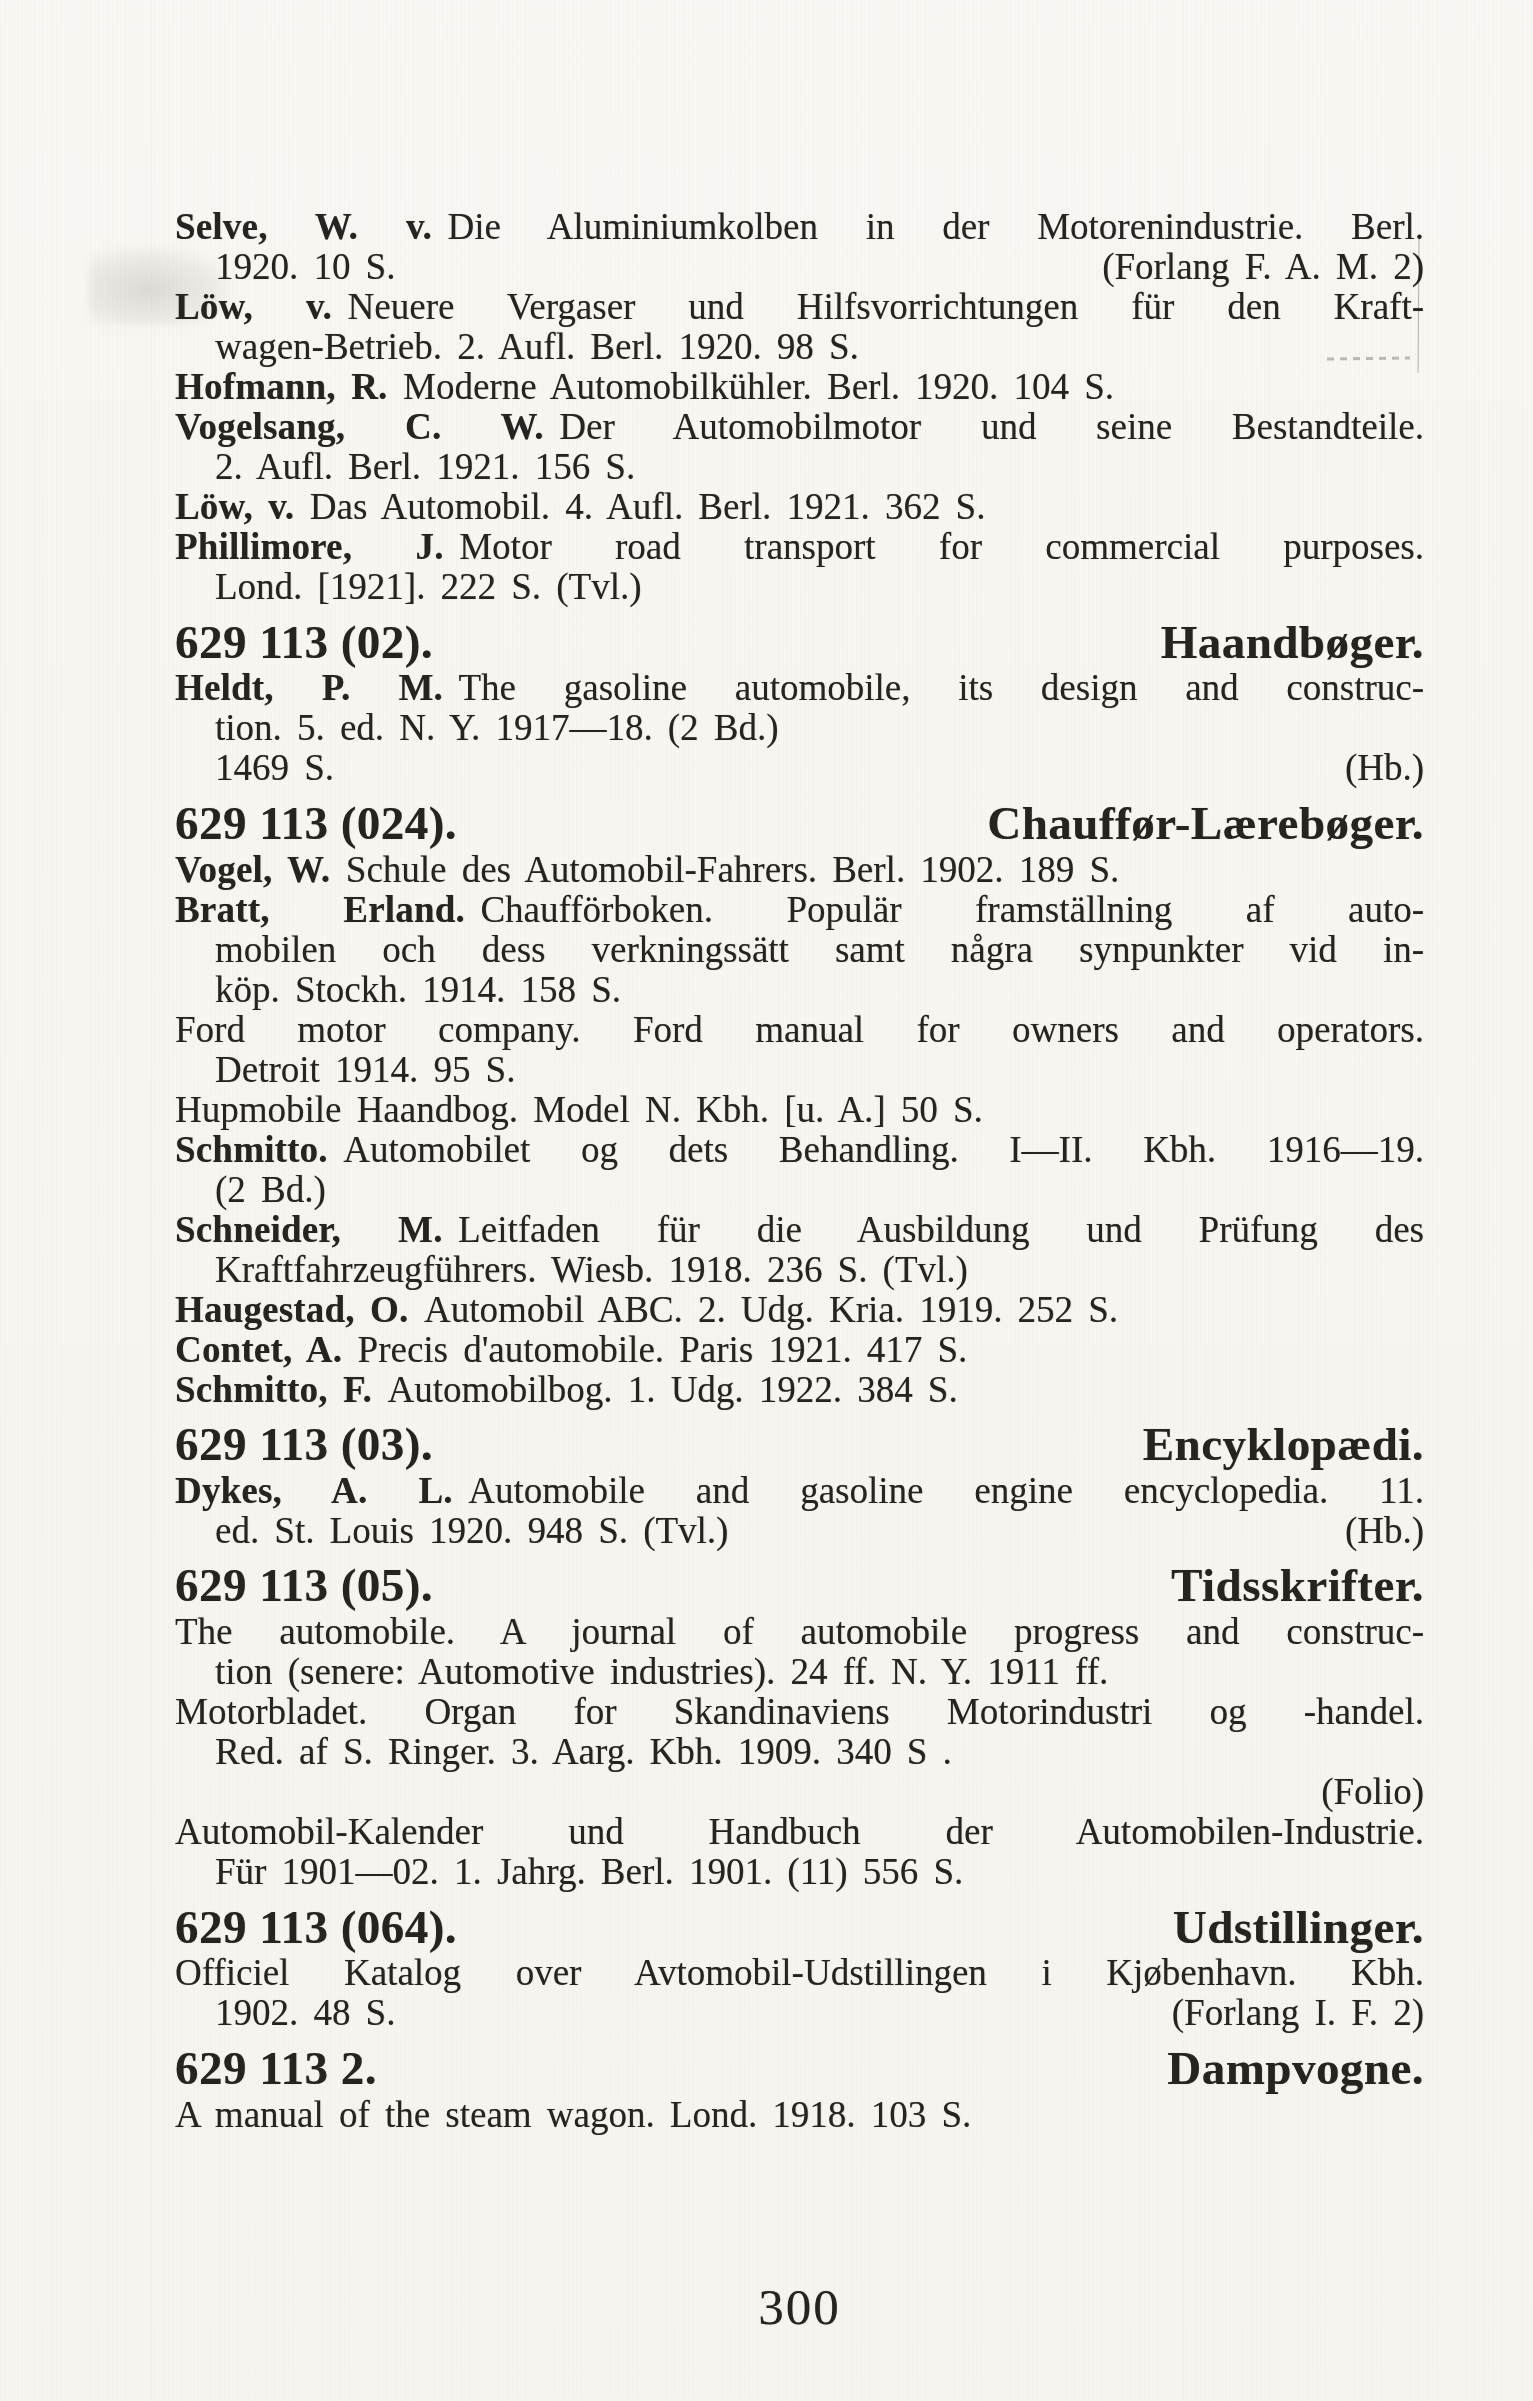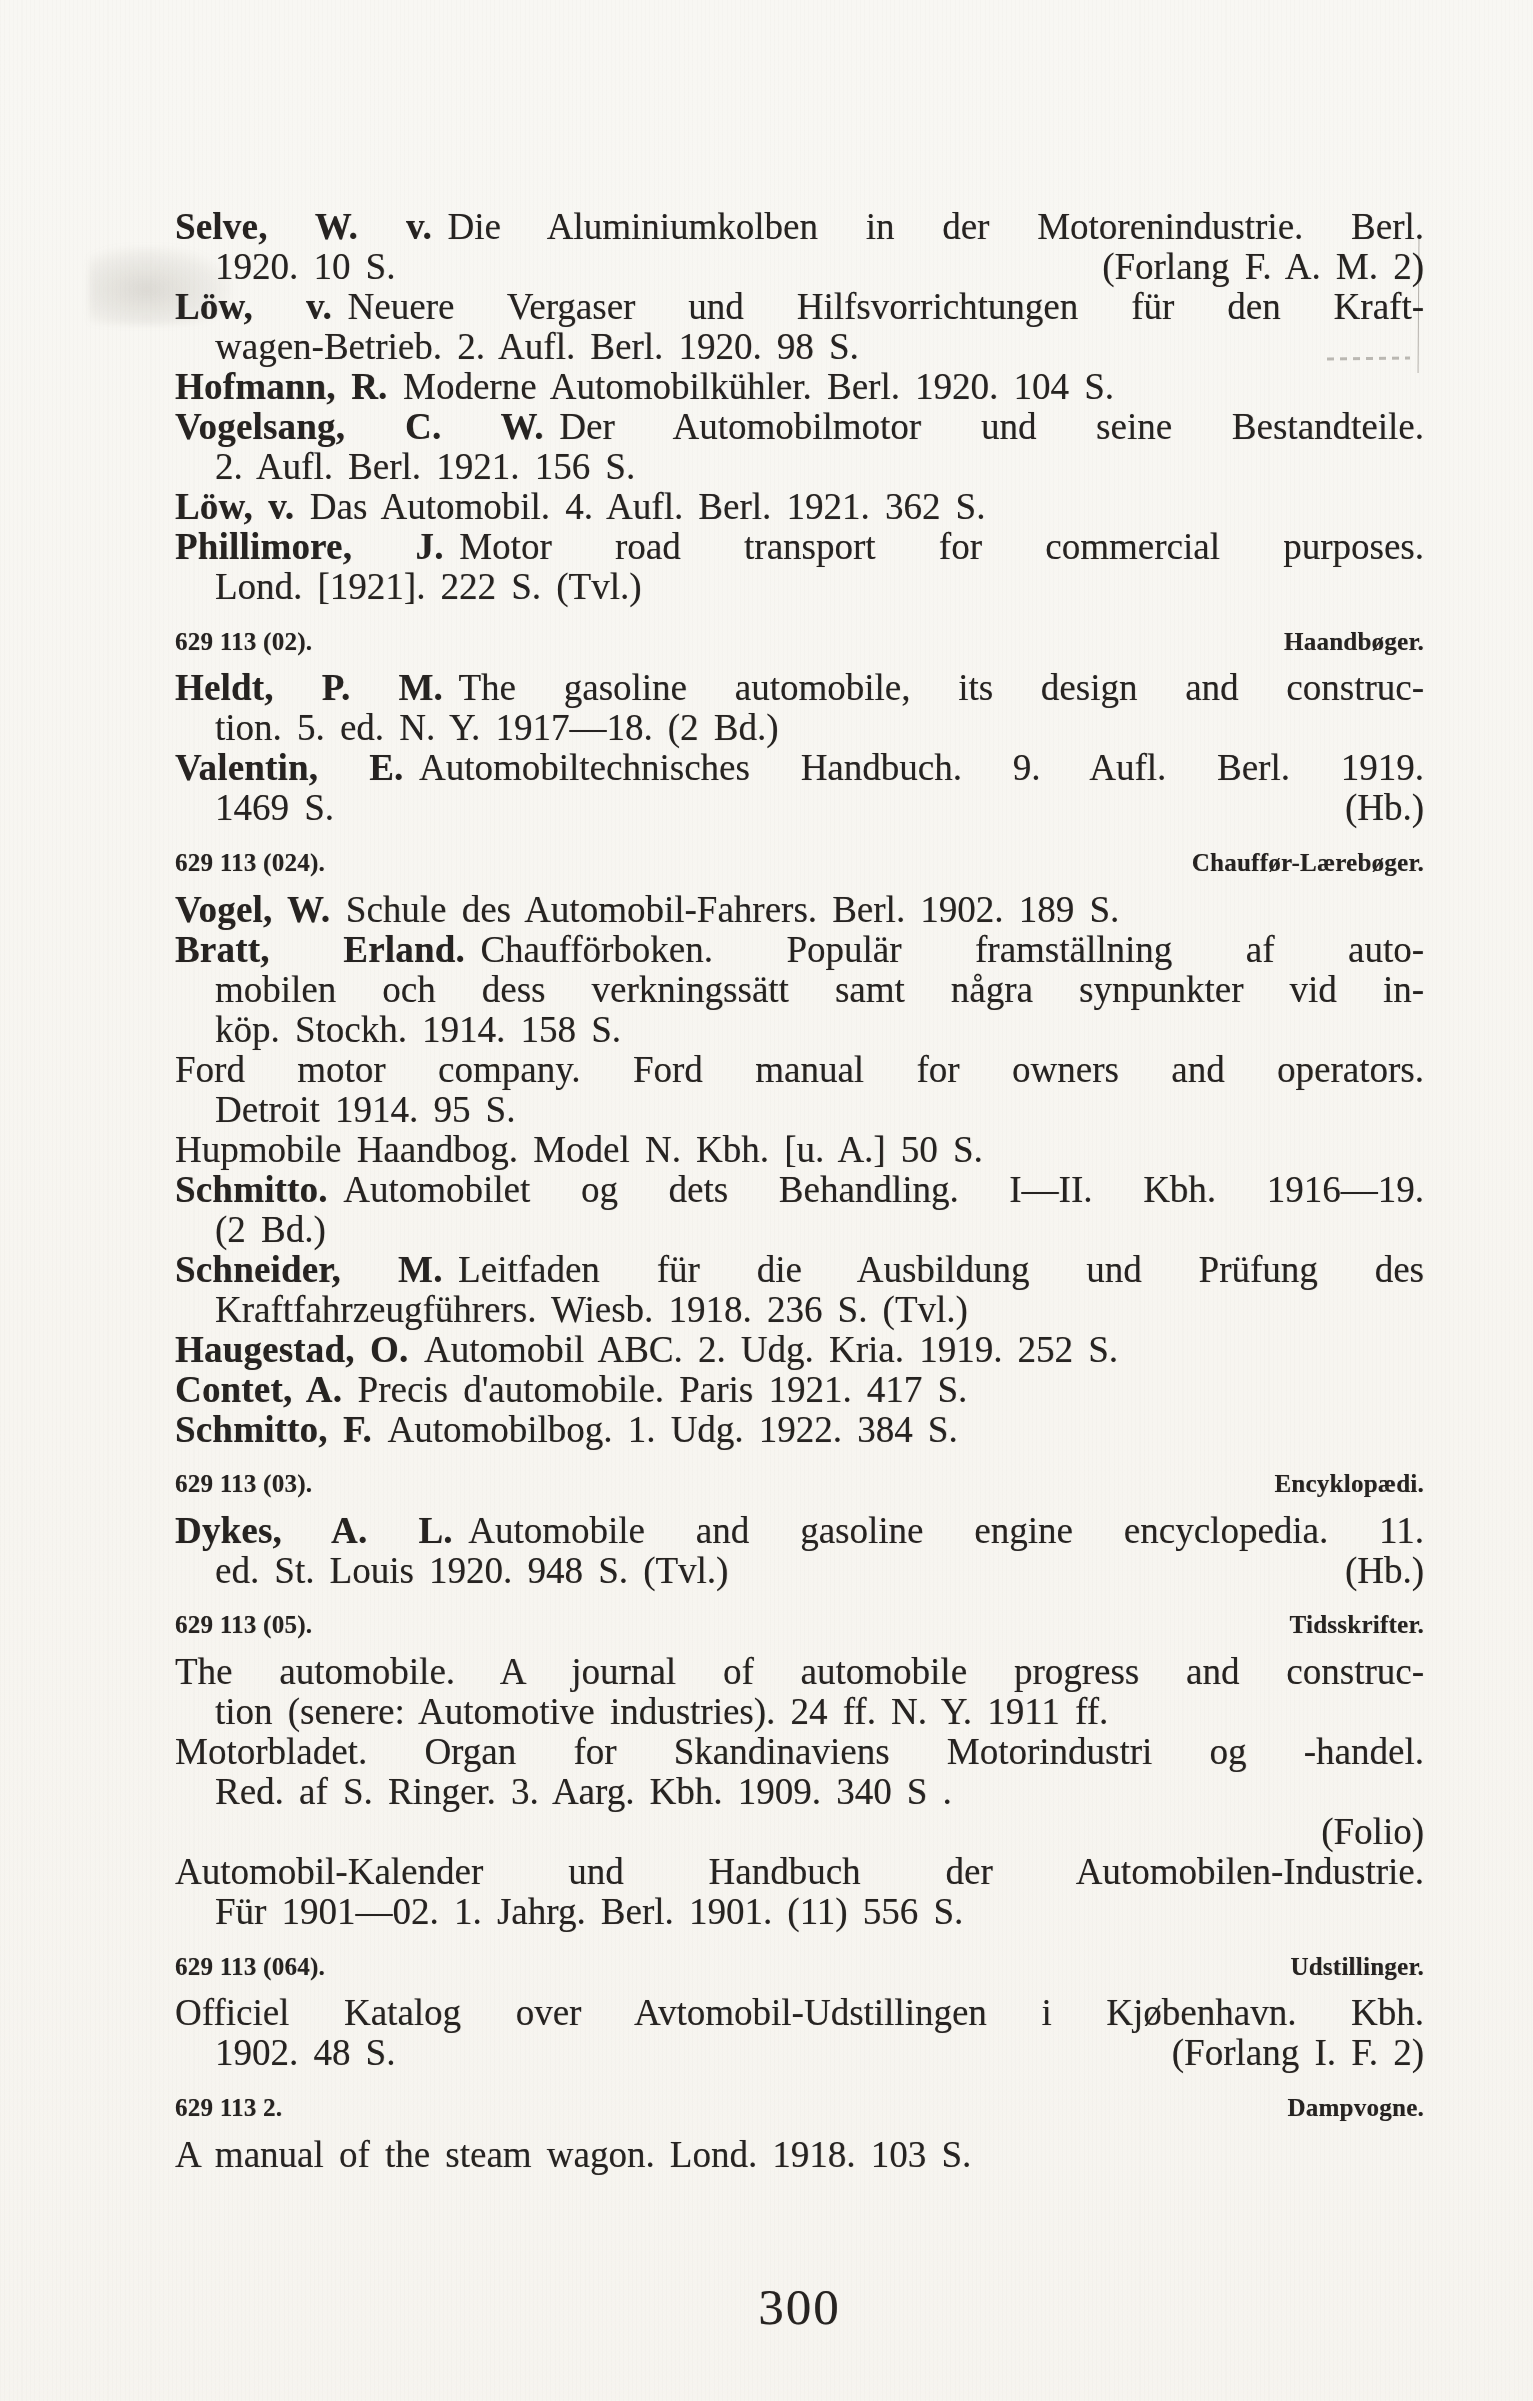--- a/index.html
+++ b/index.html
@@ -45,21 +45,21 @@
     font-weight: 700;
     margin-right: 0.42em;
     letter-spacing: 0.005em;
   }
   .tail { float: right; font-family: Liberation Serif, serif; }
   .heading {
     display: flex;
     justify-content: space-between;
     align-items: baseline;
     font-weight: 700;
-    font-size: 25px;
+    font-size: 47px;
     line-height: 44px;
     margin: 12.5px 0 4.8px 0;
     letter-spacing: 0.01em;
   }
   .pagenum-row {
     position: absolute;
     left: 175px;
     top: 2285px;
     width: 1249px;
     text-align: center;
@@ -130,21 +130,20 @@
       </div>
       <div class="heading">
         <span class="classmark">629 113 (02).</span>
         <span class="category">Haandbøger.</span>
       </div>
       <div class="entry">
         <div class="line just"><span class="author">Heldt, P. M.</span><span class="txt">The gasoline automobile, its design and construc-</span></div>
         <div class="line cont last"><span class="txt">tion. 5. ed. N. Y. 1917—18. (2 Bd.)</span></div>
       </div>
       <div class="entry">
-        <div class="line just"><span class="author">Valentin, E.</span><span class="txt">Automobiltechnisches Handbuch. 9. Aufl. Berl. 1919.</span></div>
         <div class="line cont last"><span class="tail">(Hb.)</span><span class="txt">1469 S.</span></div>
       </div>
       <div class="heading">
         <span class="classmark">629 113 (024).</span>
         <span class="category">Chauffør-Lærebøger.</span>
       </div>
       <div class="entry">
         <div class="line last"><span class="author">Vogel, W.</span><span class="txt">Schule des Automobil-Fahrers. Berl. 1902. 189 S.</span></div>
       </div>
       <div class="entry">

